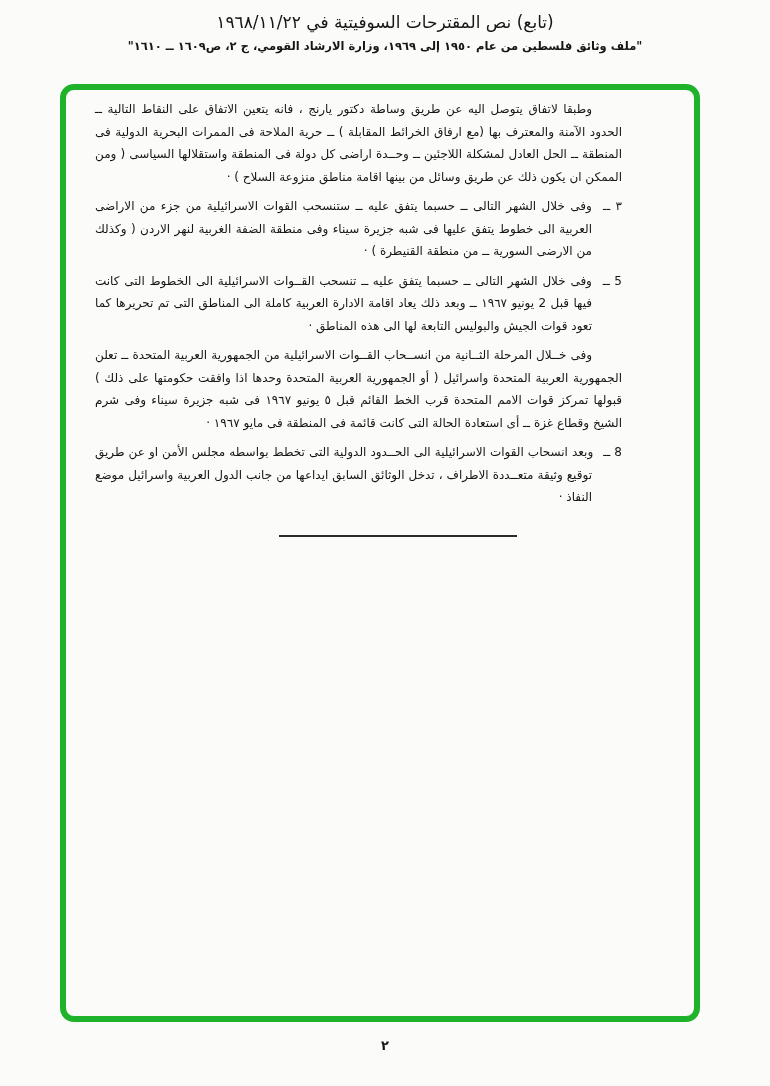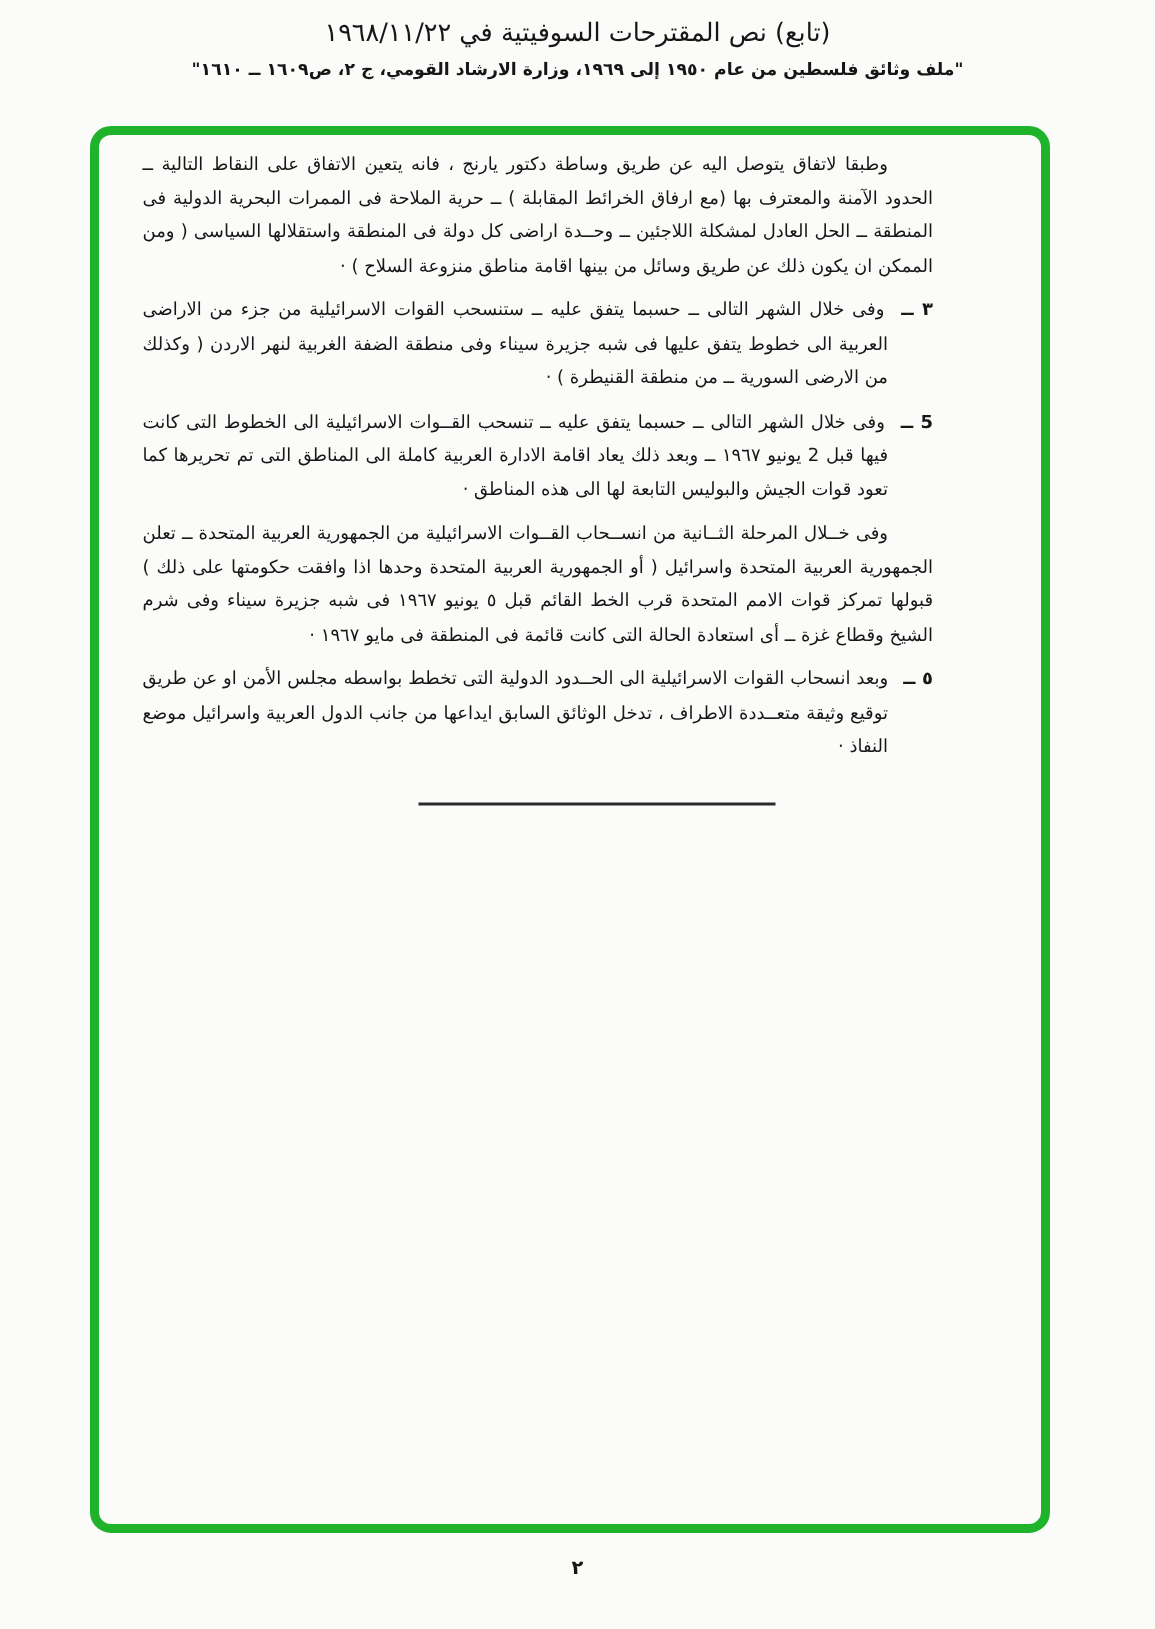--- a/index.html
+++ b/index.html
@@ -53,21 +53,21 @@
   }
   .para {
     margin: 0 0 7px 0;
     text-indent: 30px; 
   }
   .para.numbered {
     text-indent: -30px;
     padding-right: 30px;
   }
   .para.numbered .num {
-    font-weight: bold;
+    font-weight: normal;
     margin-left: 6px;
   }
   .divider {
     width: 238px;
     border-top: 2px solid #2a2a2a;
     margin: 26px 105px 0 auto;
     height: 0;
   }
 
   
@@ -97,21 +97,21 @@
     <p class="para numbered">
       <span class="num">٣ ــ</span>
       <span>وفى خلال الشهر التالى ــ حسبما يتفق عليه ــ ستنسحب القوات الاسرائيلية من جزء من الاراضى العربية الى خطوط يتفق عليها فى شبه جزيرة سيناء وفى منطقة الضفة الغربية لنهر الاردن ( وكذلك من الارضى السورية ــ من منطقة القنيطرة ) ·</span>
     </p>
     <p class="para numbered">
       <span class="num">5 ــ</span>
       <span>وفى خلال الشهر التالى ــ حسبما يتفق عليه ــ تنسحب القــوات الاسرائيلية الى الخطوط التى كانت فيها قبل 2 يونيو ١٩٦٧ ــ وبعد ذلك يعاد اقامة الادارة العربية كاملة الى المناطق التى تم تحريرها كما تعود قوات الجيش والبوليس التابعة لها الى هذه المناطق ·</span>
     </p>
     <p class="para">وفى خــلال المرحلة الثــانية من انســحاب القــوات الاسرائيلية من الجمهورية العربية المتحدة ــ تعلن الجمهورية العربية المتحدة واسرائيل ( أو الجمهورية العربية المتحدة وحدها اذا وافقت حكومتها على ذلك ) قبولها تمركز قوات الامم المتحدة قرب الخط القائم قبل ٥ يونيو ١٩٦٧ فى شبه جزيرة سيناء وفى شرم الشيخ وقطاع غزة ــ أى استعادة الحالة التى كانت قائمة فى المنطقة فى مايو ١٩٦٧ ·</p>
     <p class="para numbered">
-      <span class="num">٥ ــ</span>
+      <span class="num">8 ــ</span>
       <span>وبعد انسحاب القوات الاسرائيلية الى الحــدود الدولية التى تخطط بواسطه مجلس الأمن او عن طريق توقيع وثيقة متعــددة الاطراف ، تدخل الوثائق السابق ايداعها من جانب الدول العربية واسرائيل موضع النفاذ ·</span>
     </p>
     <div class="divider"></div>
   </div>
 
   <div class="page-number">٢</div>
 
 </div>
 
 </body></html>

